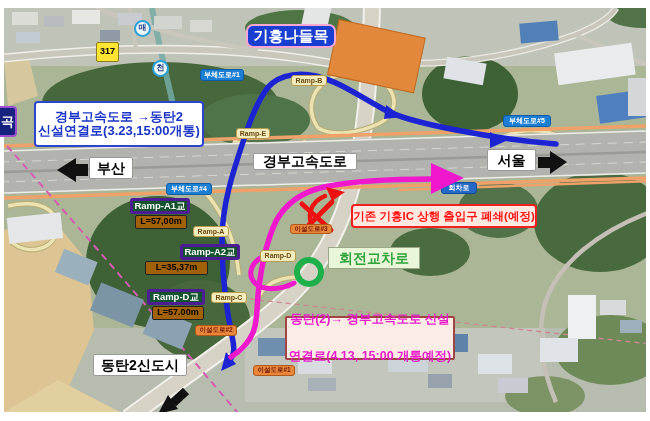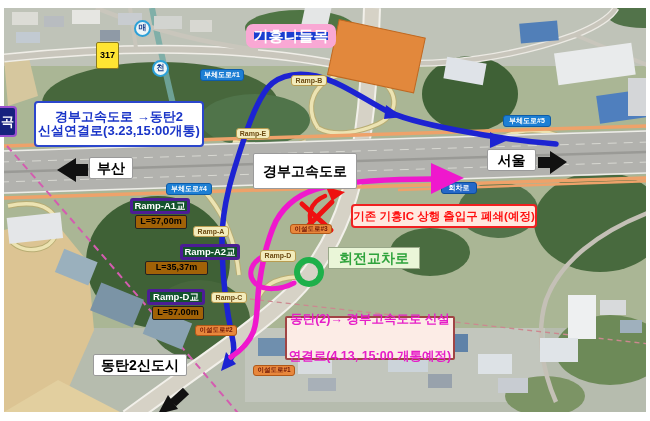--- a/index.html
+++ b/index.html
@@ -186,37 +186,37 @@
       <polygon points="57,170 76,158 76,164 88,164 88,176 76,176 76,182" fill="#111"></polygon>
       <polygon points="567,162 550,151 550,157 538,157 538,168 550,168 550,174" fill="#111"></polygon>
       <g>
         <path d="M 186 391 L 173 403" stroke="#111" stroke-width="9"></path>
         <polygon points="158,414 178,409 168,395" fill="#111"></polygon>
       </g>
     </g>
   </svg>
 
   <div class="labels">
-    <div class="lbl" style="left:246px;top:24px;width:90px;height:24px;background:#1a3fd0;border:8px solid #f9a8d4;border-radius:7px;color:#fff;font-size:15px;">기흥나들목</div>
-
-    <div class="lbl" style="left:96px;top:42px;width:23px;height:27px;background:#ffe533;border:1px solid #8a7a20;color:#000;font-size:9px;border-radius:2px;">317</div>
+    <div class="lbl" style="left:246px;top:24px;width:90px;height:24px;background:#1a3fd0;border:2px solid #f9a8d4;border-radius:7px;color:#fff;font-size:15px;">기흥나들목</div>
+
+    <div class="lbl" style="left:96px;top:42px;width:23px;height:20px;background:#ffe533;border:1px solid #8a7a20;color:#000;font-size:9px;border-radius:2px;">317</div>
 
     <div class="lbl circ" style="left:134px;top:20px;width:17px;height:17px;">매</div>
     <div class="lbl circ" style="left:152px;top:60px;width:17px;height:17px;">천</div>
 
     <div class="lbl col" style="left:34px;top:101px;width:170px;height:46px;background:#fff;border:2px solid #2b46cc;border-radius:4px;color:#1a35c8;font-size:13px;">
       <div>경부고속도로 →동탄2</div>
       <div>신설연결로(3.23,15:00개통)</div>
     </div>
 
     <div class="lbl" style="left:0px;top:106px;width:17px;height:31px;background:#17217e;border:2px solid #9a4fd0;border-left:none;border-radius:0 4px 4px 0;color:#fff;font-size:13px;">곡</div>
 
     <div class="lbl whitebox" style="left:89px;top:157px;width:44px;height:22px;font-size:14px;">부산</div>
 
-    <div class="lbl whitebox" style="left:253px;top:153px;width:104px;height:36px;font-size:14px;">경부고속도로</div>
+    <div class="lbl whitebox" style="left:253px;top:153px;width:104px;height:17px;font-size:14px;">경부고속도로</div>
 
     <div class="lbl whitebox" style="left:487px;top:149px;width:49px;height:22px;font-size:14px;">서울</div>
 
     <div class="lbl tag-blue" style="left:200px;top:69px;width:44px;height:12px;">부체도로#1</div>
     <div class="lbl tag-blue" style="left:166px;top:183px;width:46px;height:12px;">부체도로#4</div>
     <div class="lbl tag-blue" style="left:503px;top:115px;width:48px;height:12px;">부체도로#5</div>
 
     <div class="lbl tag-yellow" style="left:291px;top:75px;width:36px;height:11px;">Ramp-B</div>
     <div class="lbl tag-yellow" style="left:236px;top:128px;width:34px;height:11px;">Ramp-E</div>
     <div class="lbl tag-yellow" style="left:193px;top:226px;width:36px;height:11px;">Ramp-A</div>

